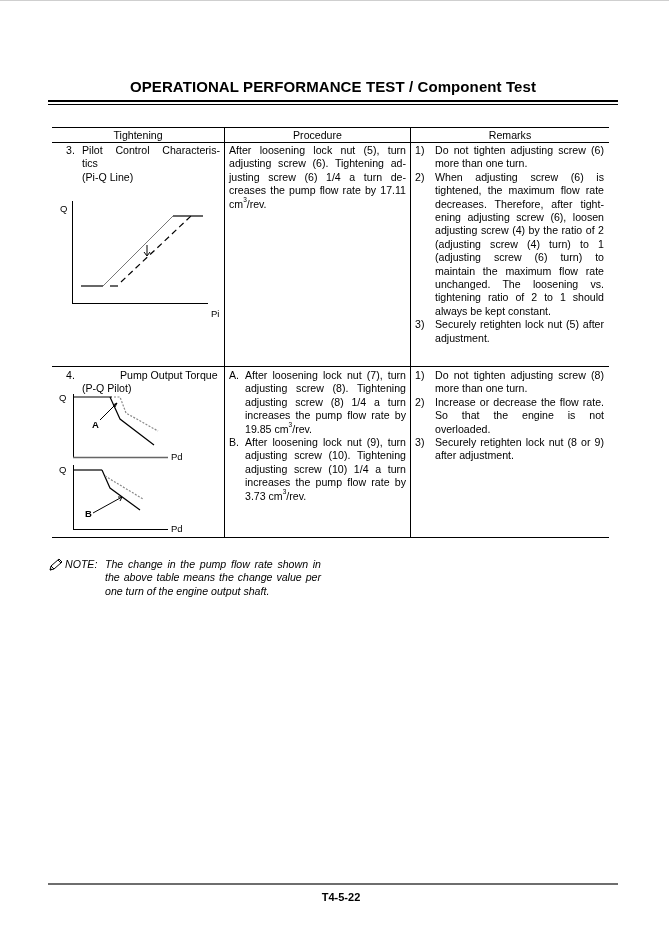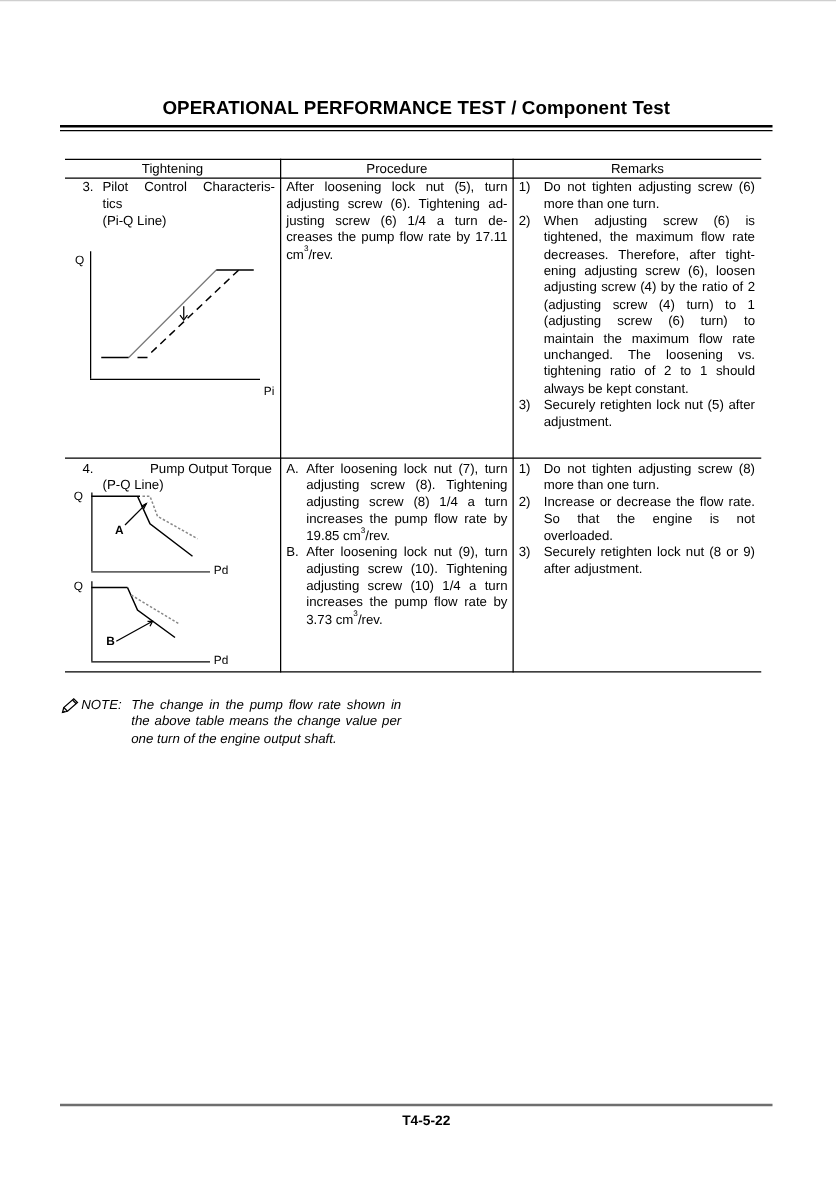--- a/index.html
+++ b/index.html
@@ -84,21 +84,21 @@
     <div class="lst" style="left:363px;top:17px;width:189px;">
       <div class="item"><span class="mk">1)</span><span>Do not tighten adjusting screw (6) more than one turn.</span></div>
       <div class="item"><span class="mk">2)</span><span>When adjusting screw (6) is tightened, the maximum flow rate decreases. Therefore, after tight-ening adjusting screw (6), loosen adjusting screw (4) by the ratio of 2 (adjusting screw (4) turn) to 1 (adjusting screw (6) turn) to maintain the maximum flow rate unchanged. The loosening vs. tightening ratio of 2 to 1 should always be kept constant.</span></div>
       <div class="item"><span class="mk">3)</span><span>Securely retighten lock nut (5) after adjustment.</span></div>
     </div>
   </div>
 
   <div>
     <div class="num" style="left:14px;top:242px;">4.</div>
     <div class="cell" style="left:30px;top:242px;margin-left:38px;">Pump Output Torque</div>
-    <div class="cell" style="left:30px;top:255.4px;">(P-Q Line)</div>
+    <div class="cell" style="left:30px;top:255.4px;">(P-Q Pilot)</div>
 
     <div class="graph" style="left:6px;top:262px;width:130px;height:72px;">
       <span class="gl" style="left:1px;top:2px;">Q</span>
       <span class="gl" style="left:113px;top:61px;">Pd</span>
       <span class="gl" style="left:34px;top:29px;font-weight:bold;">A</span>
       <svg width="130" height="72" style="position:absolute;left:0;top:0;">
         <line x1="15.5" y1="5" x2="15.5" y2="68" stroke="#000" stroke-width="1"></line>
         <line x1="15" y1="68.5" x2="110" y2="68.5" stroke="#666" stroke-width="1.5"></line>
         <line x1="15" y1="8" x2="54" y2="8" stroke="#000" stroke-width="1.2"></line>
         <polyline points="52,8 62,30 96,56" fill="none" stroke="#000" stroke-width="1.2"></polyline>

